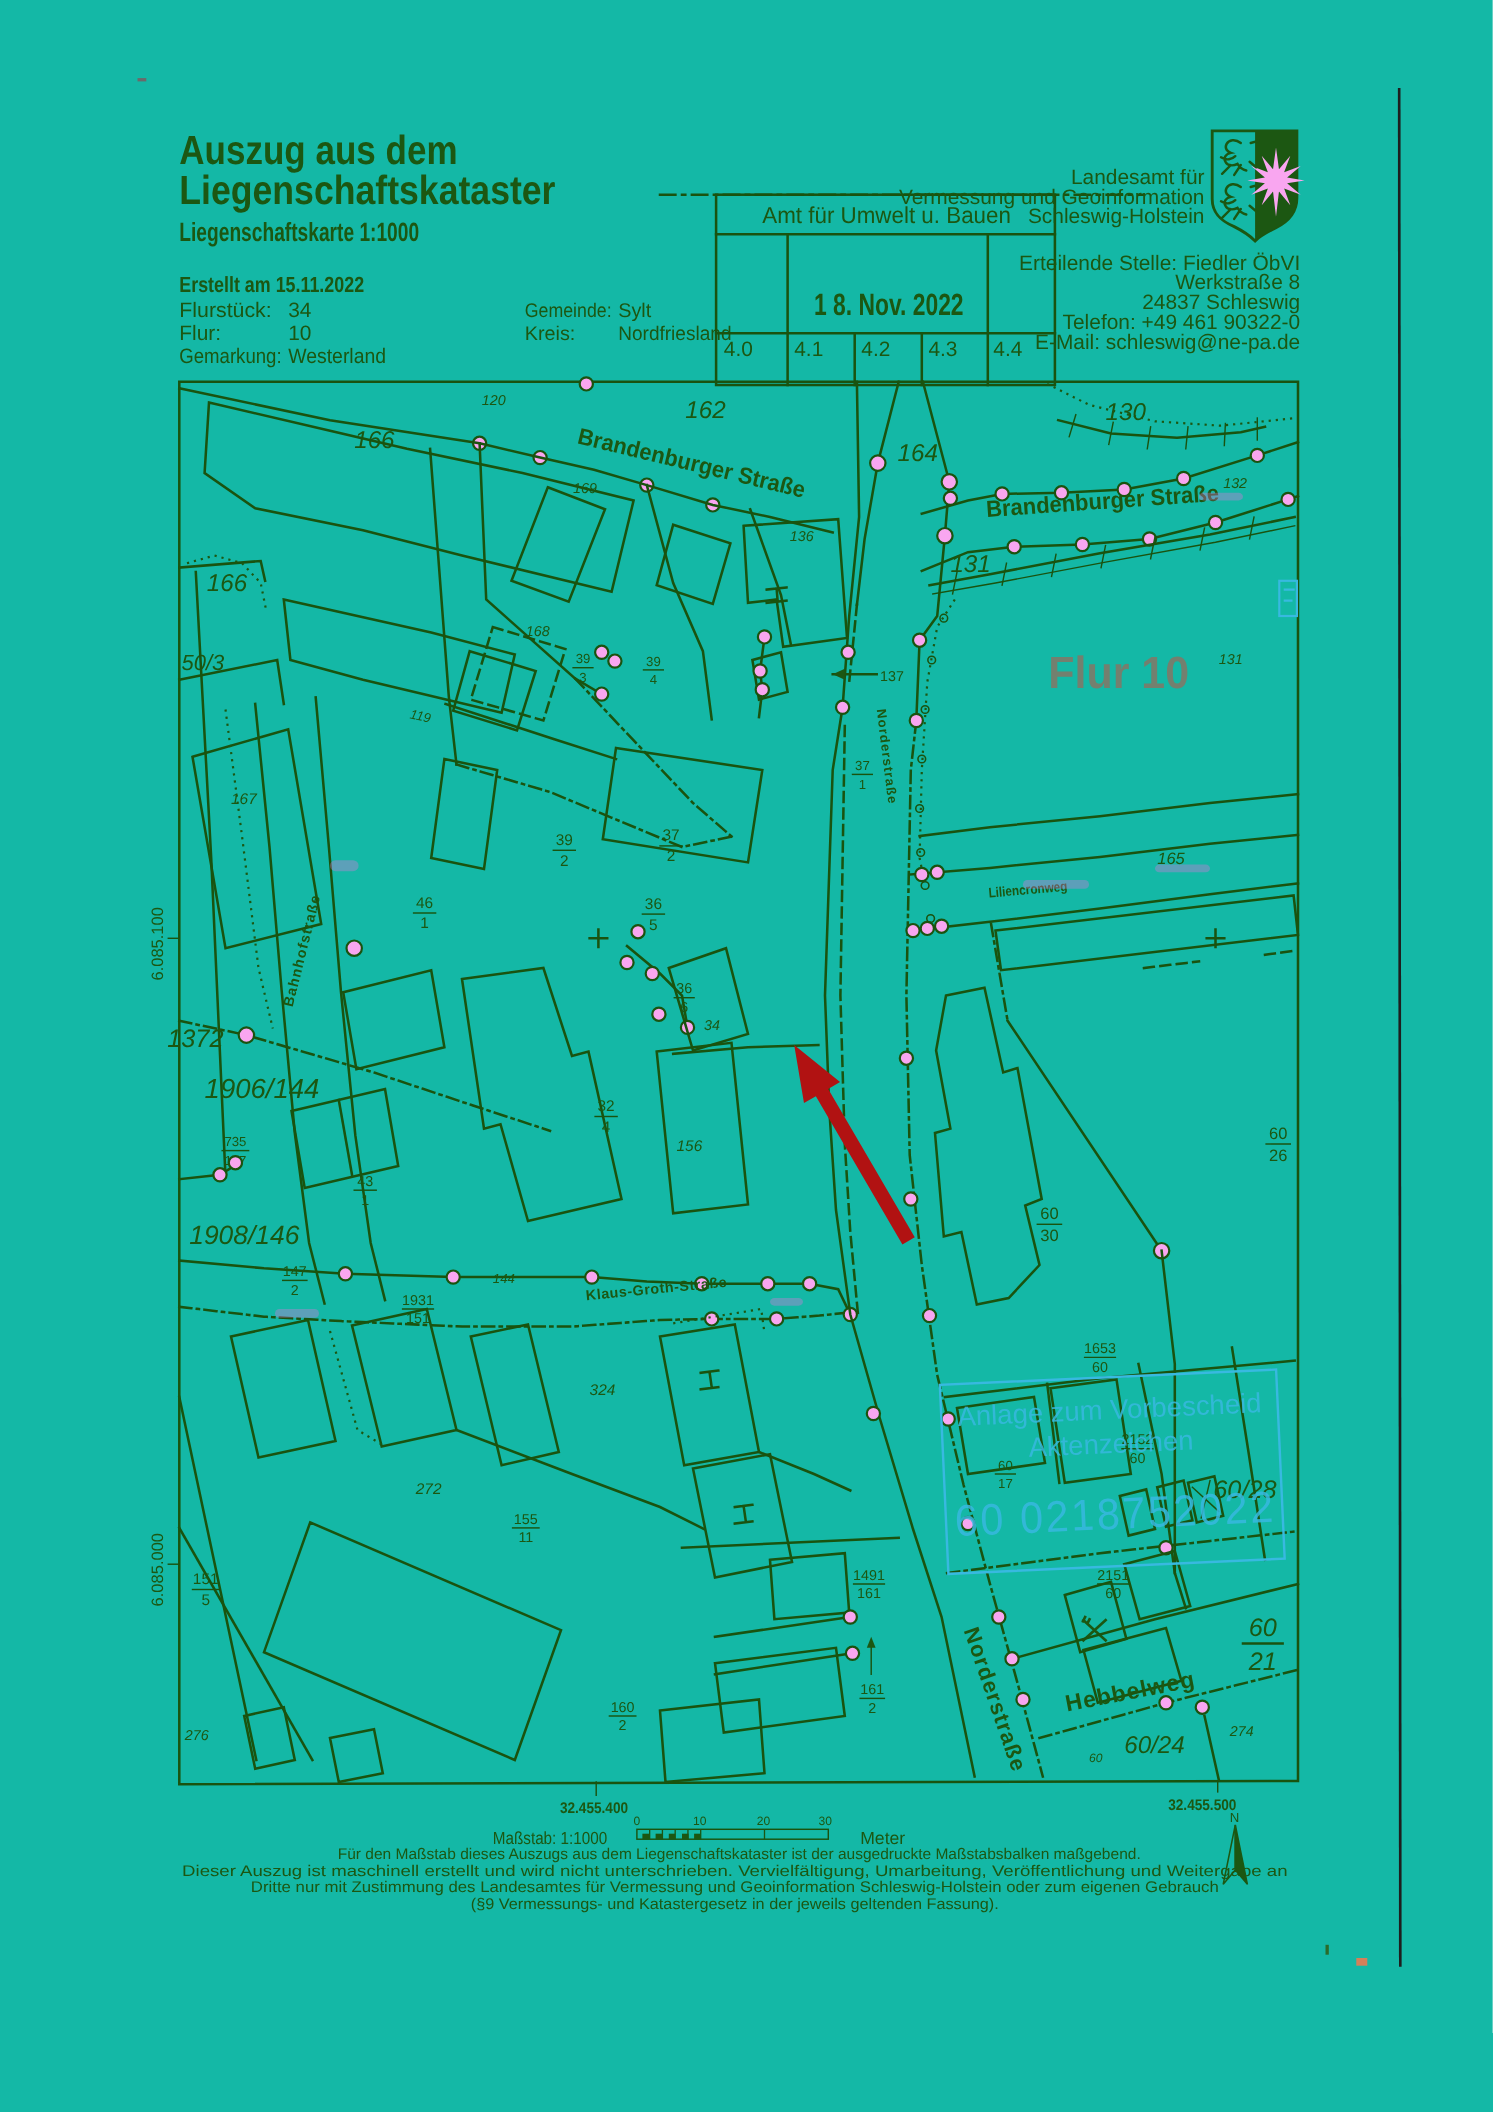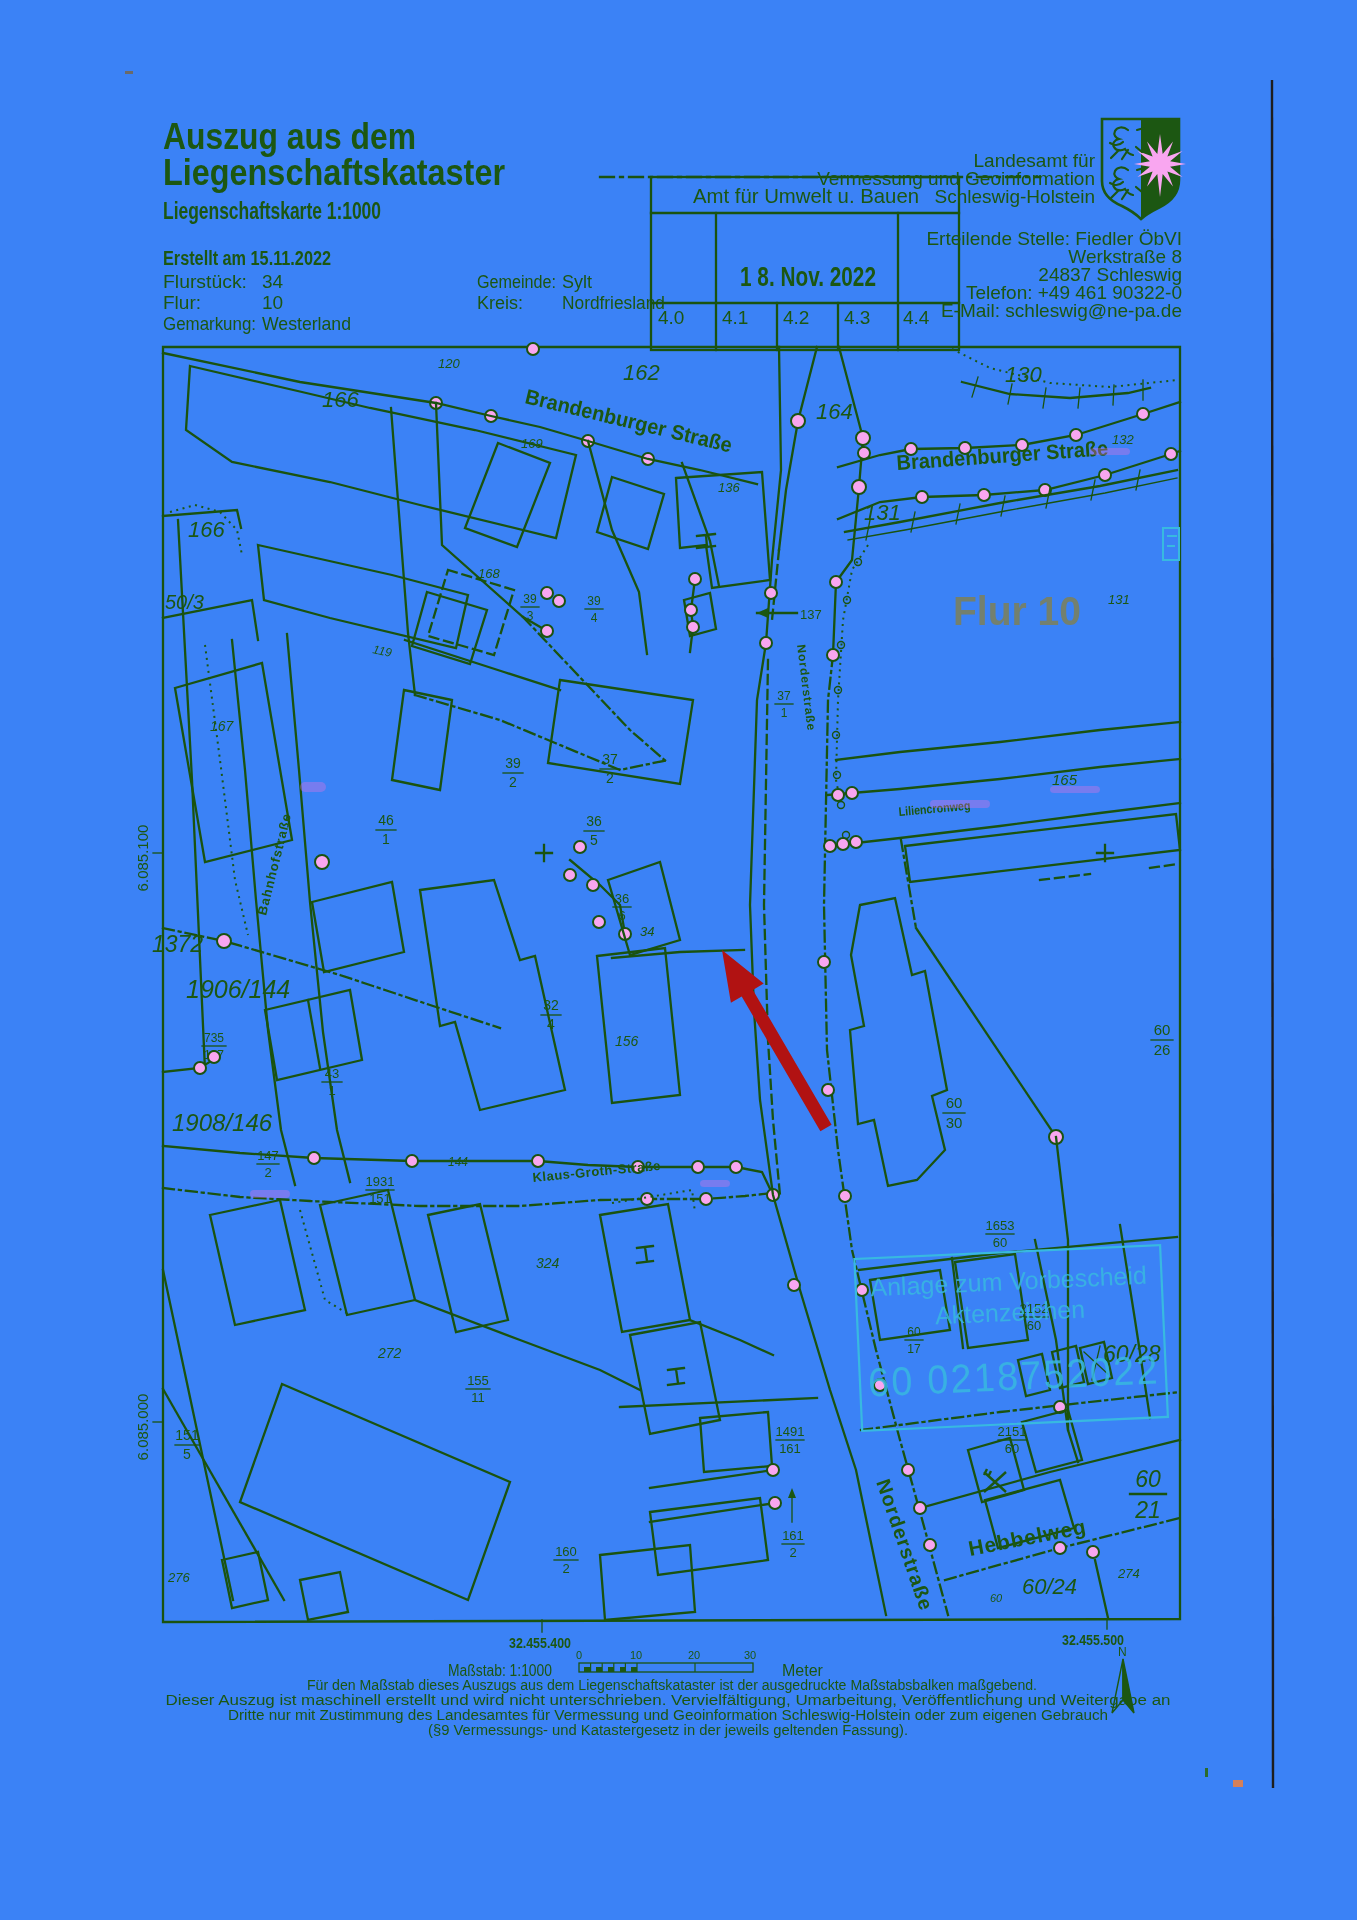--- a/index.html
+++ b/index.html
@@ -1,16 +1,16 @@
 <!DOCTYPE html>
 <html><head>
 <meta charset="utf-8">
 <style>
 html,body{margin:0;padding:0}
-.page{position:relative;width:1357px;height:1920px;background:#3b82f6;overflow:hidden}
+.page{position:relative;width:1357px;height:1920px;background:#14b8a6;overflow:hidden}
 svg{position:absolute;top:0;left:0}
 text{font-family:"Liberation Sans",sans-serif}
 </style>
 </head>
 <body>
 <div class="page">
 <svg width="1357" height="1920" viewBox="0 0 1357 1920">
 <style>
 .l{stroke:#1a530f;stroke-width:2.3;fill:none;stroke-linecap:square}
 .th{stroke-width:1.3}

